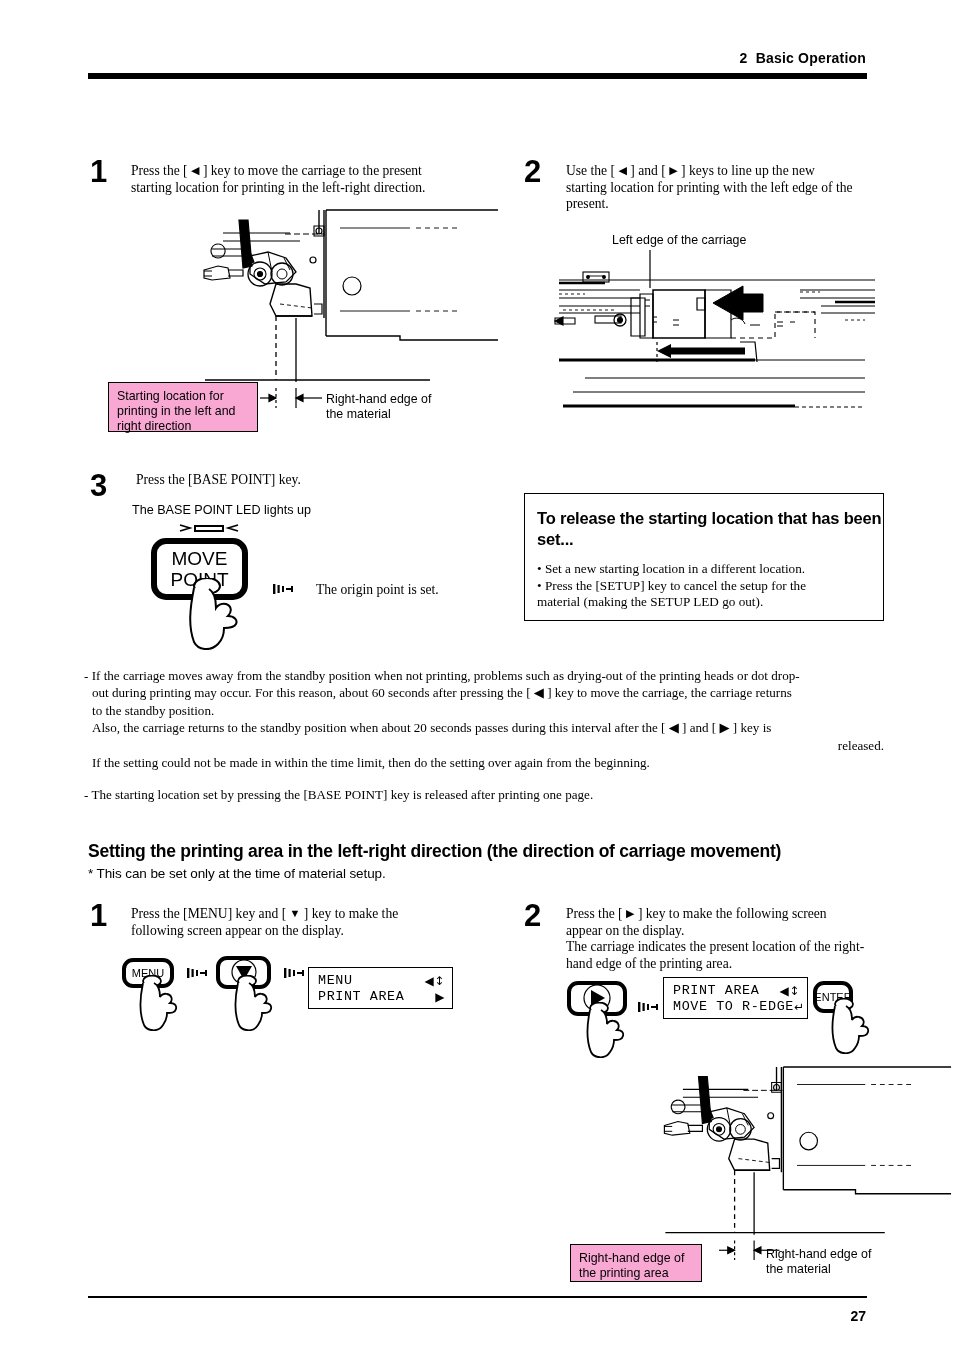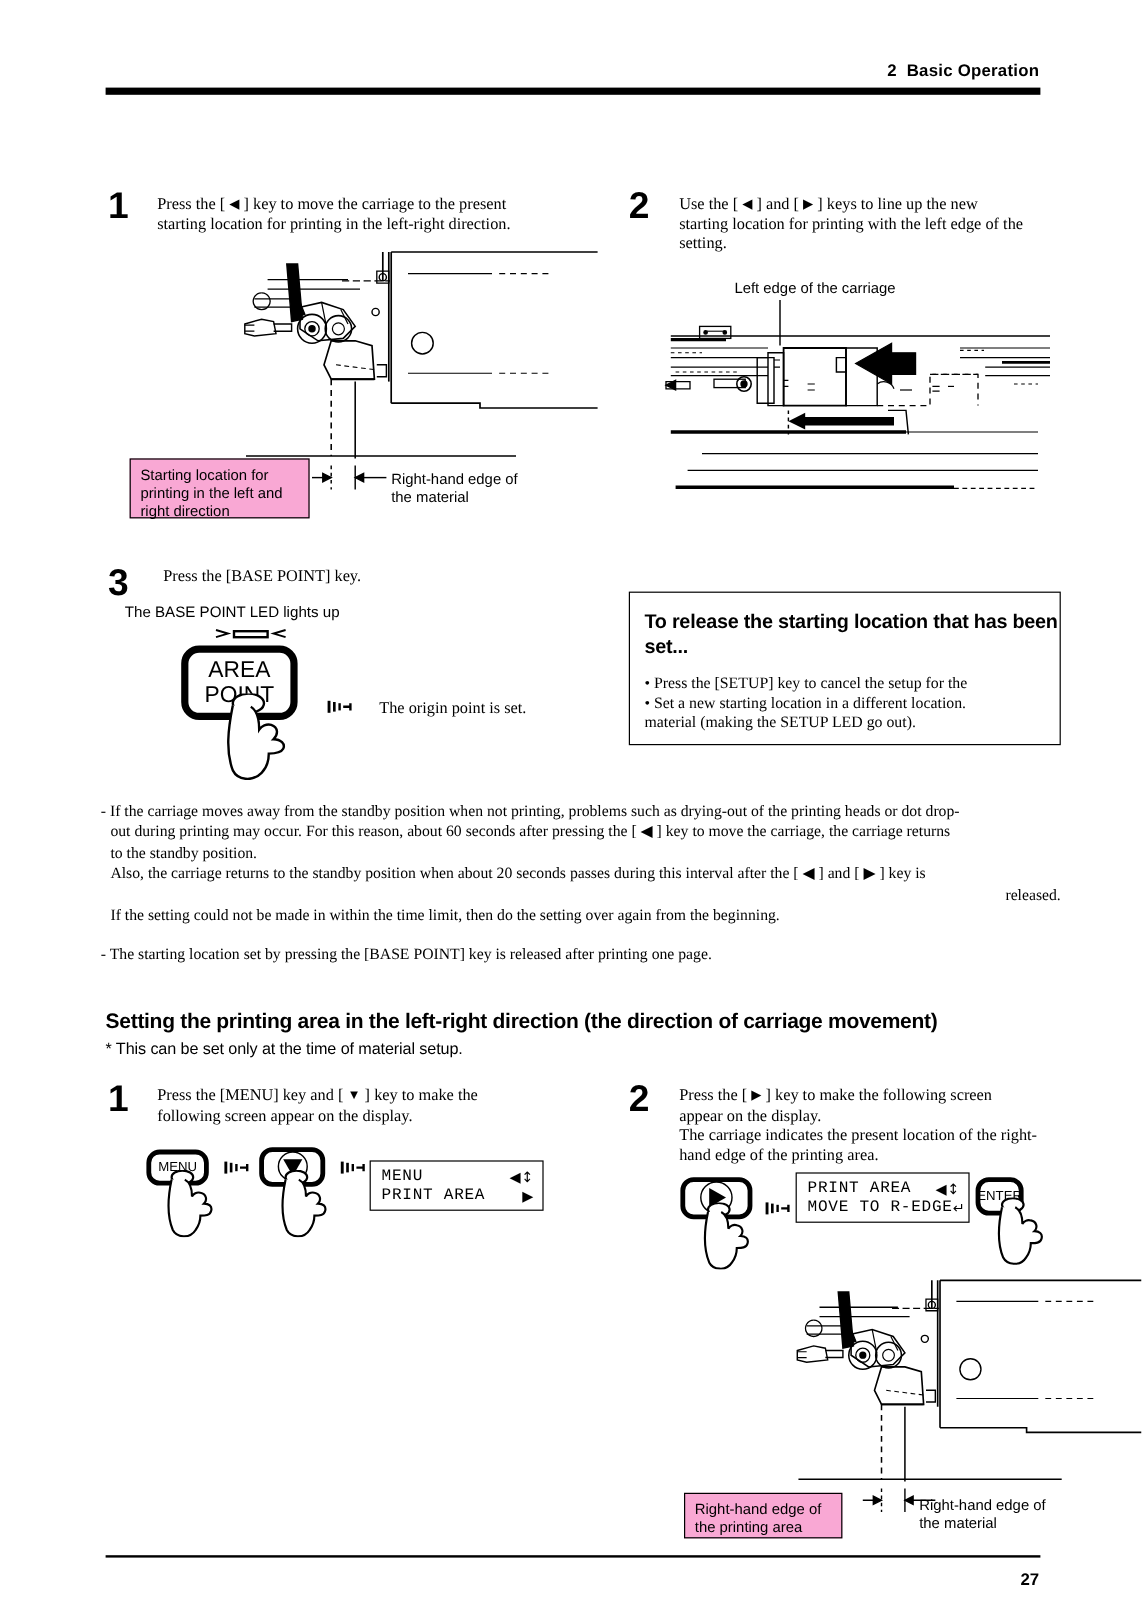--- a/index.html
+++ b/index.html
@@ -285,21 +285,21 @@
   <div class="cap-box" style="top:382px; left:108px; width:150px; height:50px; white-space:pre-line;">Starting location for
 printing in the left and
 right direction</div>
   <div class="cap-plain" style="top:392px; left:326px; white-space:pre-line;">Right-hand edge of
 the material</div>
 
   <div class="step-num" style="top:156px; left:524px;">2</div>
   <div class="step-text" style="top:162px; left:566px; width:320px;">
     <span>Use the [ </span><span class="ar">◀</span><span> ] and [ </span><span class="ar">▶</span><span> ] keys to line up the new</span><br>
     <span>starting location for printing with the left edge of the</span><br>
-    <span>setting.</span>
+    <span>present.</span>
   </div>
 
   <div class="cap-plain" style="top:233px; left:612px;">Left edge of the carriage</div>
 
   <div class="diagram" style="top:250px; left:545px;">
     <svg width="340" height="165" viewBox="0 0 340 165">
       <g stroke="#000" fill="none" stroke-width="1.1">
 
         <path d="M105 -8 L105 38" stroke-width="1.2"></path>
 
@@ -361,34 +361,34 @@
         <path d="M28 142 L320 142" stroke-width="1.2"></path>
         <path d="M18 156 L250 156" stroke-width="3"></path>
         <path d="M250 157 L320 157" stroke-width="1" stroke-dasharray="4 3"></path>
       </g>
     </svg>
   </div>
 
   <div class="step-num" style="top:470px; left:90px;">3</div>
   <div class="step-text" style="top:472px; left:136px;">Press the [BASE POINT] key.</div>
 
-  <div class="plain-label" style="top:503px; left:104px;">The BASE POINT LED lights up</div>
+  <div class="plain-label" style="top:503px; left:132px;">The BASE POINT LED lights up</div>
 
   <div class="led-bar" style="top:522px; left:178px;">
     <svg width="62" height="14" viewBox="0 0 62 14">
       <rect x="16" y="3" width="30" height="7" fill="#000"></rect>
       <rect x="18" y="5" width="26" height="3" fill="#fff"></rect>
       <path d="M2 3 L12 6 L2 9" stroke="#000" stroke-width="1.6" fill="none"></path>
       <path d="M60 3 L50 6 L60 9" stroke="#000" stroke-width="1.6" fill="none"></path>
     </svg>
   </div>
 
   <div class="key big" style="top:538px; left:151px; width:97px; height:62px;">
     <div>
-      <span>AREA</span><br>
+      <span>MOVE</span><br>
       <span>POINT</span>
     </div>
   </div>
   <div class="finger" style="top:578px; left:182px;">
     <svg width="74" height="72" viewBox="0 0 74 72">
       <ellipse cx="25" cy="8" rx="13" ry="8" fill="#fff" stroke="#000" stroke-width="2"></ellipse>
       <path d="M12 10 C8 30, 6 48, 12 64 C16 72, 28 74, 36 66
                C40 62, 42 56, 42 50
                C46 50, 52 50, 54 46
                C56 42, 52 38, 46 38
@@ -405,22 +405,22 @@
       <rect x="10" y="4" width="2" height="6" fill="#000"></rect>
       <path d="M14 7 L20 7" stroke="#000" stroke-width="2"></path>
       <path d="M20 4 L20 10" stroke="#000" stroke-width="2"></path>
     </svg>
   </div>
   <div class="serif-label" style="top:582px; left:316px;">The origin point is set.</div>
 
   <div class="callout" style="top:493px; left:524px; width:360px; height:128px;">
     <div class="callout-title">To release the starting location that has been set...</div>
     <div class="callout-list">
+      <div>• Set a new starting location in a different location.</div>
       <div>• Press the [SETUP] key to cancel the setup for the</div>
-      <div>• Set a new starting location in a different location.</div>
       <div>   material (making the SETUP LED go out).</div>
     </div>
   </div>
 
   <div class="note-text" style="top:667px; left:84px; width:800px;">
     <div>- If the carriage moves away from the standby position when not printing, problems such as drying-out of the printing heads or dot drop-</div>
     <div style="padding-left:8px;">out during printing may occur.  For this reason, about 60 seconds after pressing the [ ◀ ] key to move the carriage, the carriage returns</div>
     <div style="padding-left:8px;">to the standby position.</div>
     <div style="padding-left:8px;">Also, the carriage returns to the standby position when about 20 seconds passes during this interval after the [ ◀ ] and [ ▶ ] key is</div>
     <div style="padding-left:8px;text-align:right;">released.</div>

